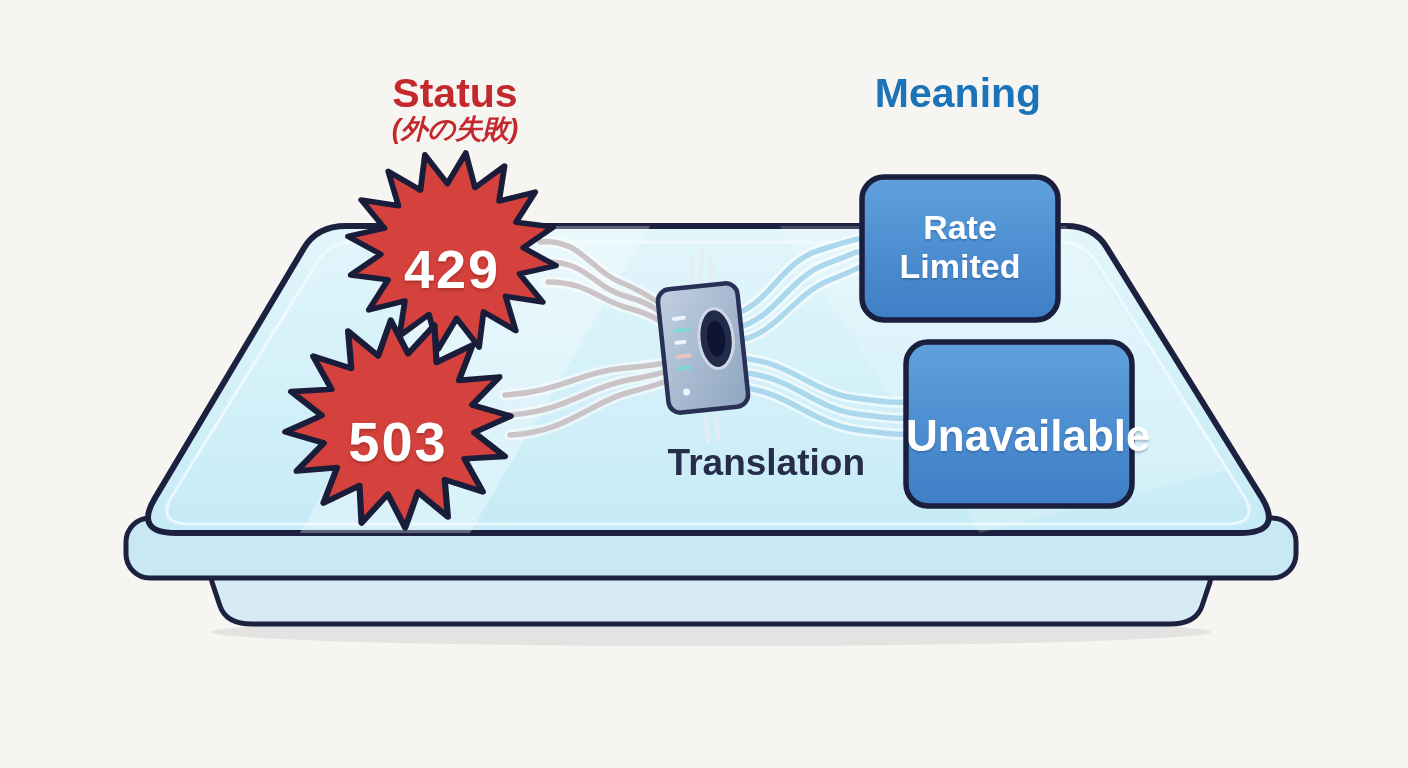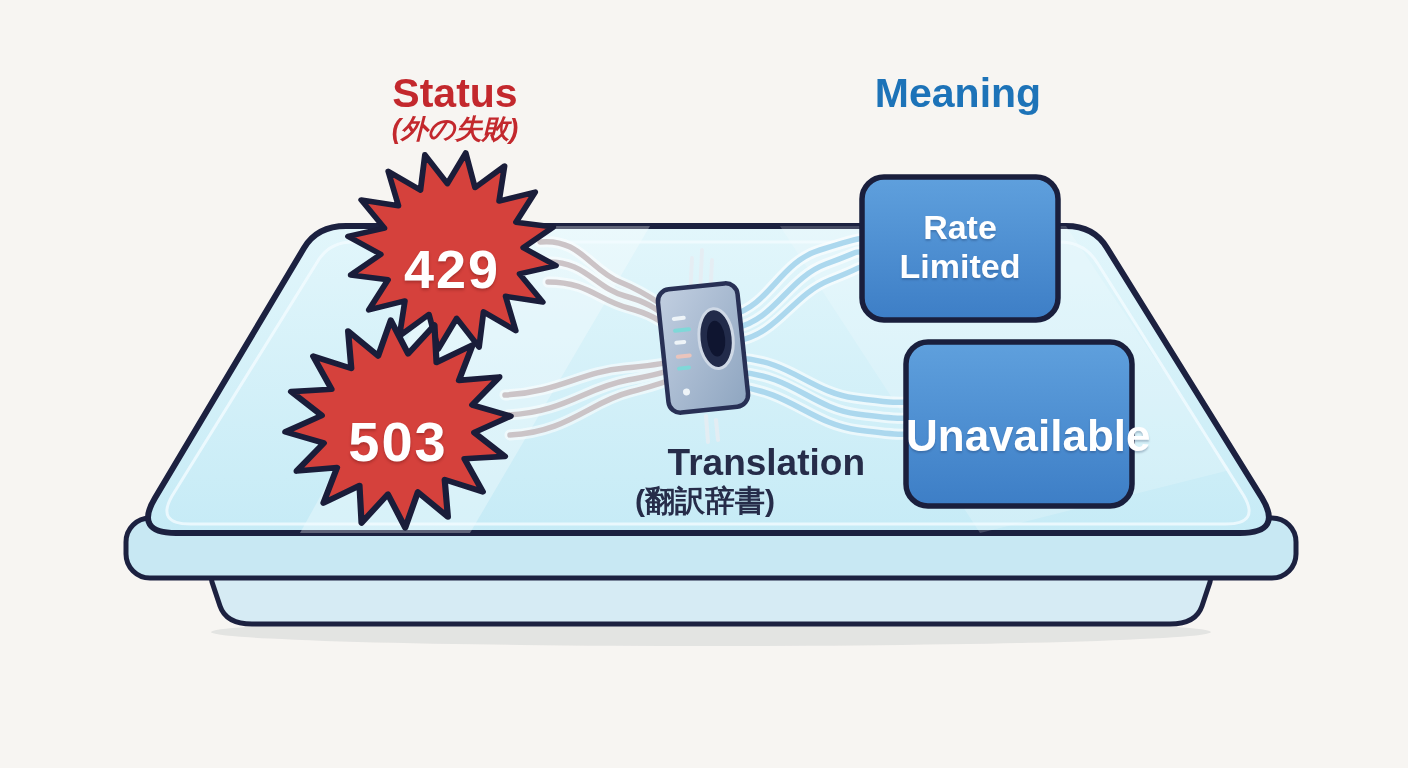--- a/index.html
+++ b/index.html
@@ -137,14 +137,13 @@
   <div class="txt status-sub">(外の失敗)</div>
   <div class="txt meaning-title">Meaning</div>
 
   <div class="txt badge-txt badge-429">429</div>
   <div class="txt badge-txt badge-503">503</div>
 
   <div class="txt box-txt box-rate">Rate Limited</div>
   <div class="txt box-txt box-unavail">Unavailable</div>
 
   <div class="txt trans-title">Translation</div>
-  <div class="txt trans-sub">(翻訳辞書)</div>
 </div>
 
 </body></html>

